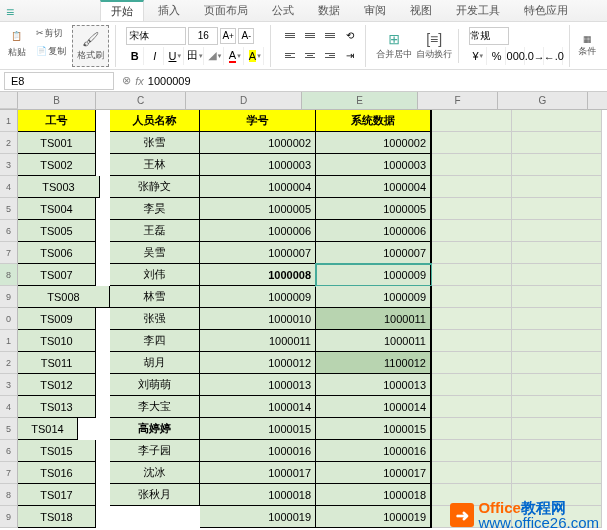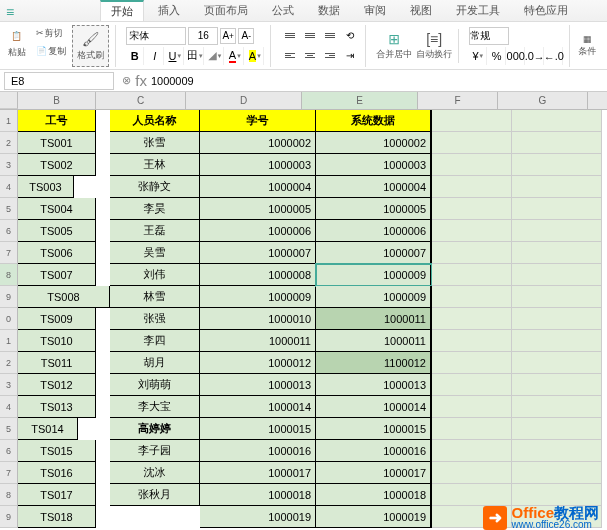--- a/index.html
+++ b/index.html
@@ -36,21 +36,21 @@
     
     .num-group { display: flex; flex-direction: column; gap: 2px; border-right: 1px solid #ddd; padding: 2px 6px; }
     .num-select { width: 40px; height: 18px; border: 1px solid #ccc; font-size: 10px; }
     .num-btns { display: flex; gap: 1px; }
     
     .cf-btn { display: flex; flex-direction: column; align-items: center; gap: 1px; font-size: 9px; color: #555; padding: 2px 4px; }
     
     .formula-bar { height: 22px; border-bottom: 1px solid #ccc; display: flex; align-items: center; background: #fff; }
     .namebox { width: 110px; height: 18px; border: 1px solid #ccc; margin: 0 4px; padding: 0 6px; font-size: 11px; display: flex; align-items: center; }
     .fx-area { display: flex; align-items: center; gap: 4px; flex: 1; padding: 0 4px; }
-    .fx-label { color: #888; font-size: 15px; }
+    .fx-label { color: #888; font-style: italic; font-size: 11px; }
     .formula-input { border: none; outline: none; font-size: 11px; flex: 1; }
     .fx-cancel { color: #888; font-size: 11px; }
     
     .sheet-area { position: relative; height: 438px; overflow: hidden; }
     .col-headers { display: flex; background: #e8e8e8; border-bottom: 1px solid #bbb; height: 18px; position: sticky; top: 0; }
     .row-header { width: 18px; text-align: center; font-size: 9px; color: #666; border-right: 1px solid #bbb; border-bottom: 1px solid #ccc; background: #e8e8e8; display: flex; align-items: center; justify-content: center; }
     .col-header { text-align: center; font-size: 10px; color: #666; border-right: 1px solid #bbb; background: #e8e8e8; display: flex; align-items: center; justify-content: center; }
     .col-header.active { background: #d4e8d4; }
     .row-header.active { background: #d4e8d4; }
     .grid-body { display: flex; }
@@ -64,21 +64,21 @@
     .cell.selected { outline: 2px solid #4a9; outline-offset: -1px; }
     .cell.highlight { background: #b8d4b0; }
     
     .arrow { position: absolute; pointer-events: none; }
     
     .watermark { position: absolute; right: 8px; bottom: 0; display: flex; align-items: center; gap: 4px; font-family: Arial; }
     .wm-icon { width: 24px; height: 24px; background: #ff6600; color: #fff; display: flex; align-items: center; justify-content: center; font-size: 16px; font-weight: bold; border-radius: 3px; }
     .wm-text { display: flex; flex-direction: column; line-height: 1; }
     .wm-title { font-size: 15px; font-weight: bold; }
     .wm-title .o1 { color: #ff6600; } .wm-title .o2 { color: #0066cc; }
-    .wm-url { font-size: 10px; color: #0066cc; }
+    .wm-url { font-size: 15px; color: #0066cc; }
   </style>
 </head>
 <body>
 
 <div class="menu-icon">≡</div>
 
 <div class="ribbon-tabs">
   <div class="ribbon-tab active">开始</div>
   <div class="ribbon-tab">插入</div>
   <div class="ribbon-tab">页面布局</div>
@@ -261,21 +261,21 @@
         <div class="row-header" style="height: 22px;">5</div>
         <div class="row-header" style="height: 22px;">6</div>
         <div class="row-header" style="height: 22px;">7</div>
         <div class="row-header" style="height: 22px;">8</div>
         <div class="row-header" style="height: 22px;">9</div>
       </div>
       <div class="data-col">
         <div class="cell hdr" style="width: 78px;">工号</div>
         <div class="cell center" style="width: 78px;">TS001</div>
         <div class="cell center" style="width: 78px;">TS002</div>
-        <div class="cell center" style="width: 56px;">TS003</div>
+        <div class="cell center" style="width: 82px;">TS003</div>
         <div class="cell center" style="width: 78px;">TS004</div>
         <div class="cell center" style="width: 78px;">TS005</div>
         <div class="cell center" style="width: 78px;">TS006</div>
         <div class="cell center" style="width: 78px;">TS007</div>
         <div class="cell center" style="width: 92px;">TS008</div>
         <div class="cell center" style="width: 78px;">TS009</div>
         <div class="cell center" style="width: 78px;">TS010</div>
         <div class="cell center" style="width: 78px;">TS011</div>
         <div class="cell center" style="width: 78px;">TS012</div>
         <div class="cell center" style="width: 78px;">TS013</div>
@@ -306,21 +306,21 @@
         <div class="cell center" style="width: 90px;">张秋月</div>
       </div>
       <div class="data-col">
         <div class="cell hdr" style="width: 116px;">学号</div>
         <div class="cell right" style="width: 116px;">1000002</div>
         <div class="cell right" style="width: 116px;">1000003</div>
         <div class="cell right" style="width: 116px;">1000004</div>
         <div class="cell right" style="width: 116px;">1000005</div>
         <div class="cell right" style="width: 116px;">1000006</div>
         <div class="cell right" style="width: 116px;">1000007</div>
-        <div class="cell right" style="width: 116px;">1000008</div>
+        <div class="cell right" style="width: 116px; font-weight: bold;">1000008</div>
         <div class="cell right" style="width: 116px;">1000009</div>
         <div class="cell right" style="width: 116px;">1000010</div>
         <div class="cell right" style="width: 116px;">1000011</div>
         <div class="cell right" style="width: 116px;">1000012</div>
         <div class="cell right" style="width: 116px;">1000013</div>
         <div class="cell right" style="width: 116px;">1000014</div>
         <div class="cell right" style="width: 116px;">1000015</div>
         <div class="cell right" style="width: 116px;">1000016</div>
         <div class="cell right" style="width: 116px;">1000017</div>
         <div class="cell right" style="width: 116px;">1000018</div>

